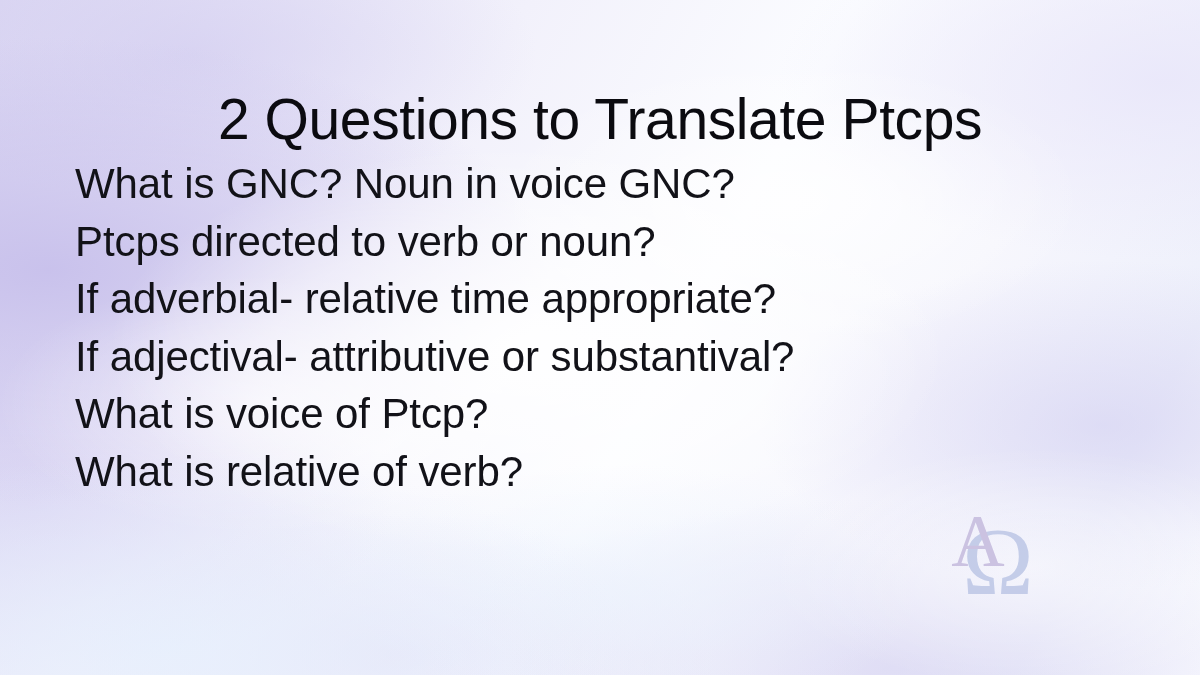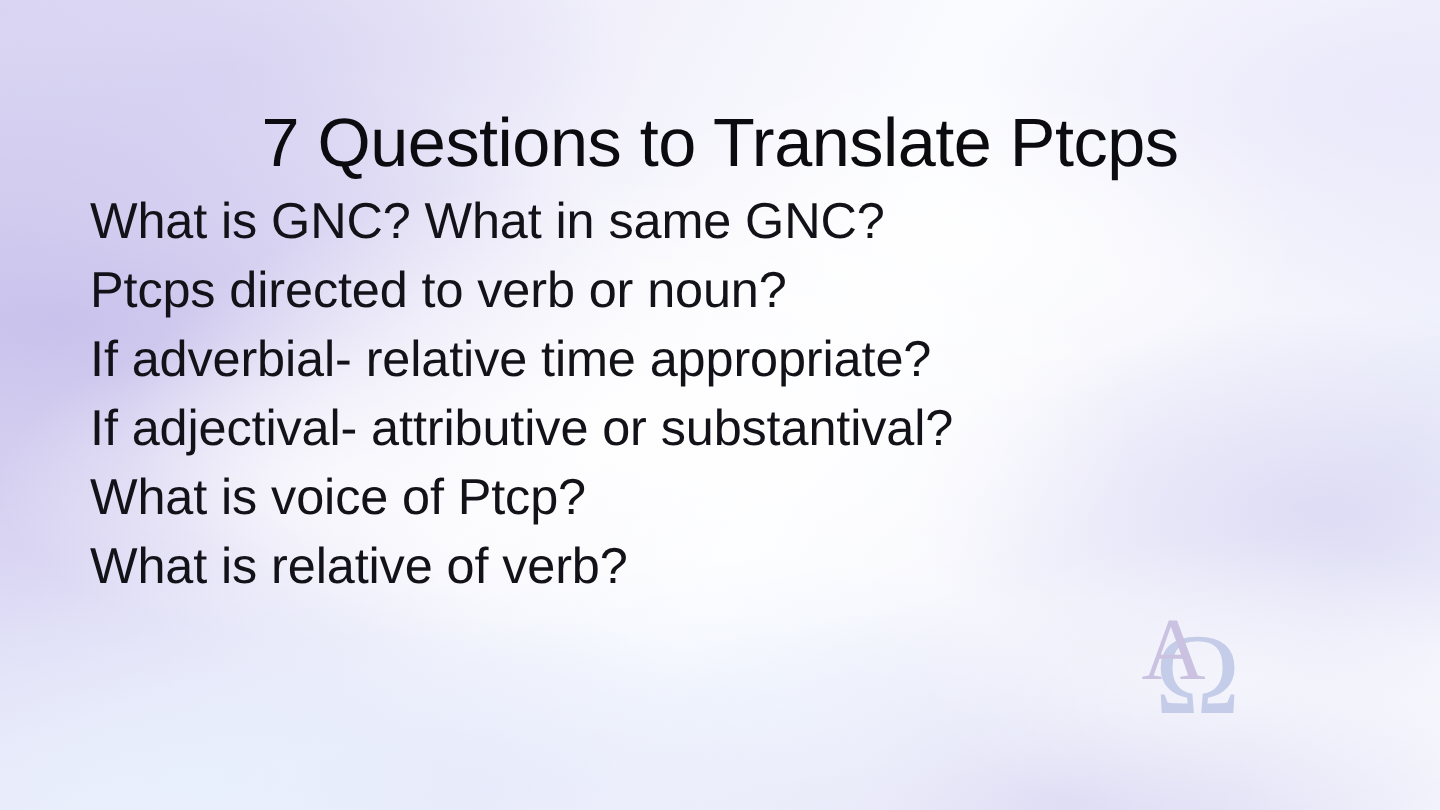--- a/index.html
+++ b/index.html
@@ -139,24 +139,24 @@
       </g>
 
       <g>
         <text x="42" y="72" font-family="'Liberation Serif', serif" font-size="74" fill="#c9c0e0" text-anchor="middle">Α</text>
       </g>
     </svg>
   </div>
 
   <div class="content">
 
-    <h1 class="slide-title">7 Questions to Translate Ptcps</h1>
+    <h1 class="slide-title">2 Questions to Translate Ptcps</h1>
 
     <ul class="body-list">
-      <li>What is GNC? What in same GNC?</li>
+      <li>What is GNC? Noun in voice GNC?</li>
       <li>Ptcps directed to verb or noun?</li>
       <li>If adverbial- relative time appropriate?</li>
       <li>If adjectival- attributive or substantival?</li>
       <li>What is voice of Ptcp?</li>
       <li>What is relative of verb?</li>
     </ul>
 
   </div>
 </div>
 

